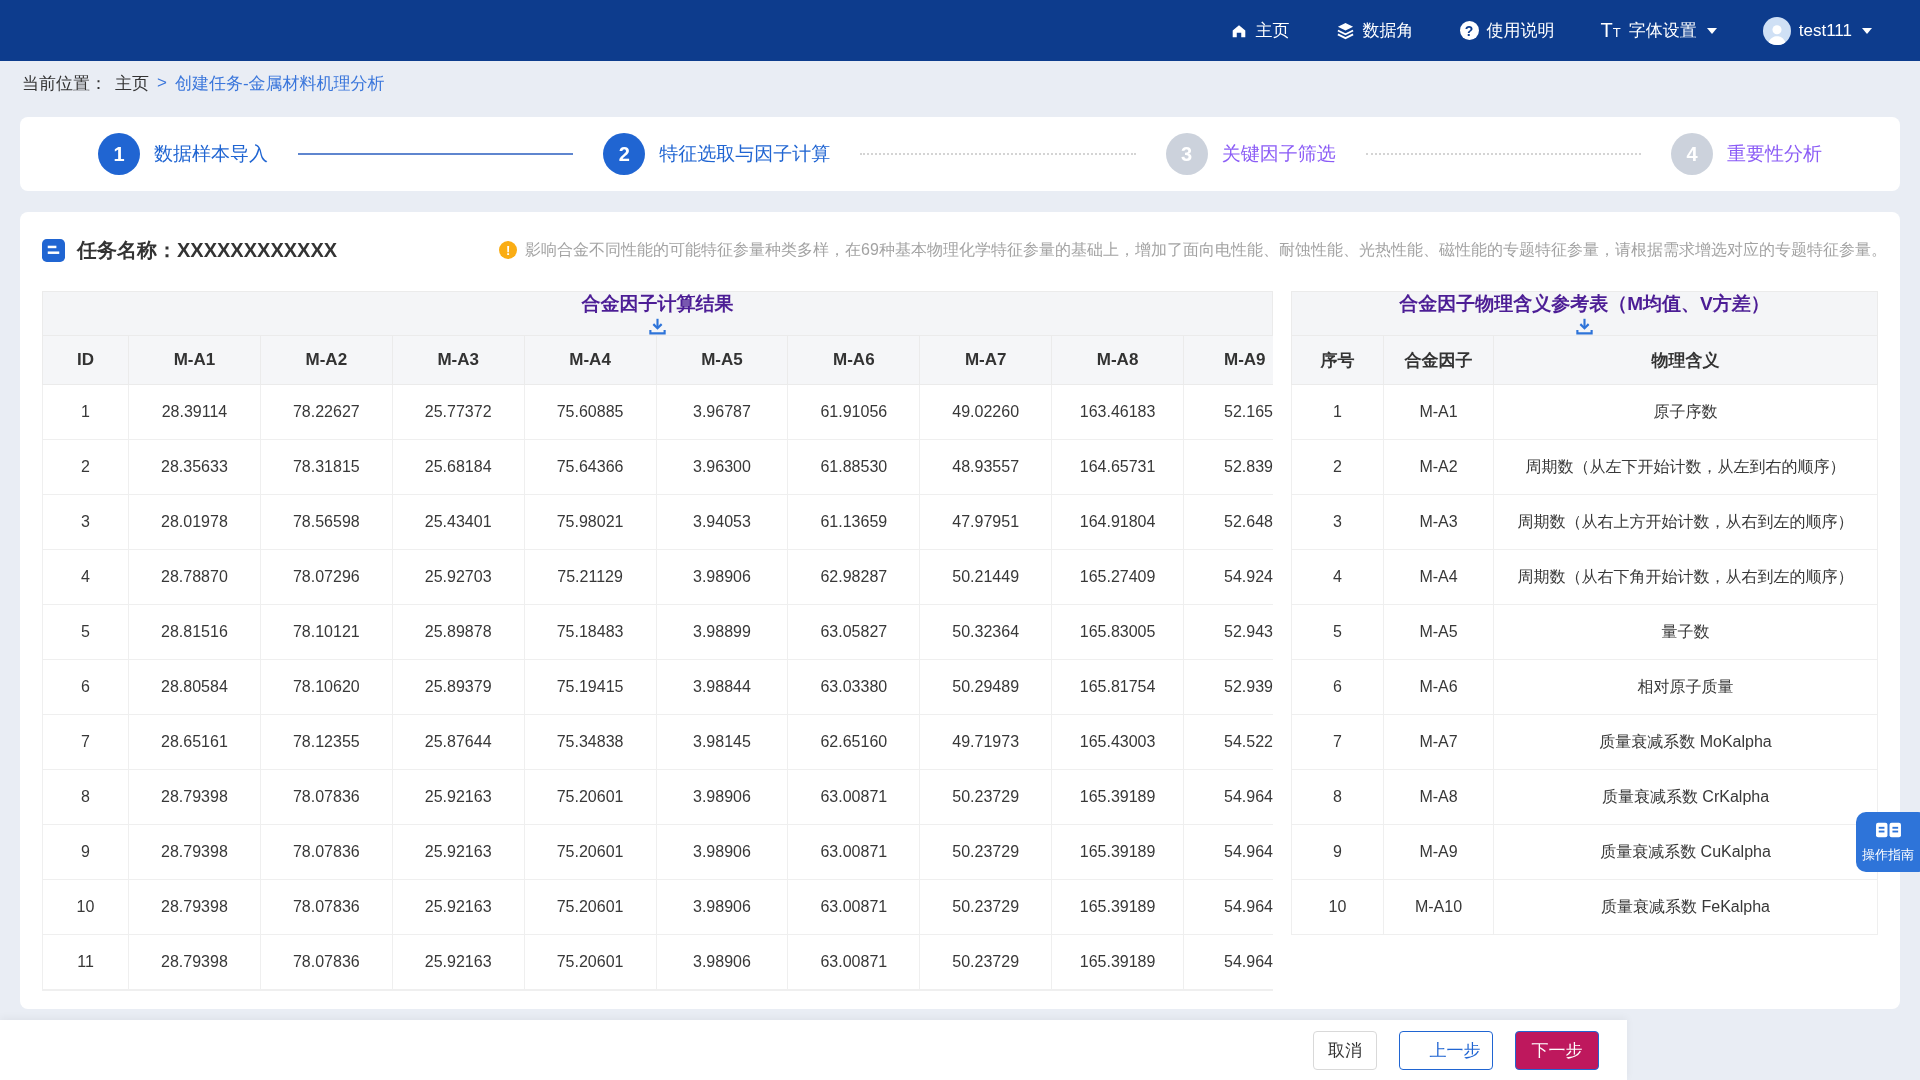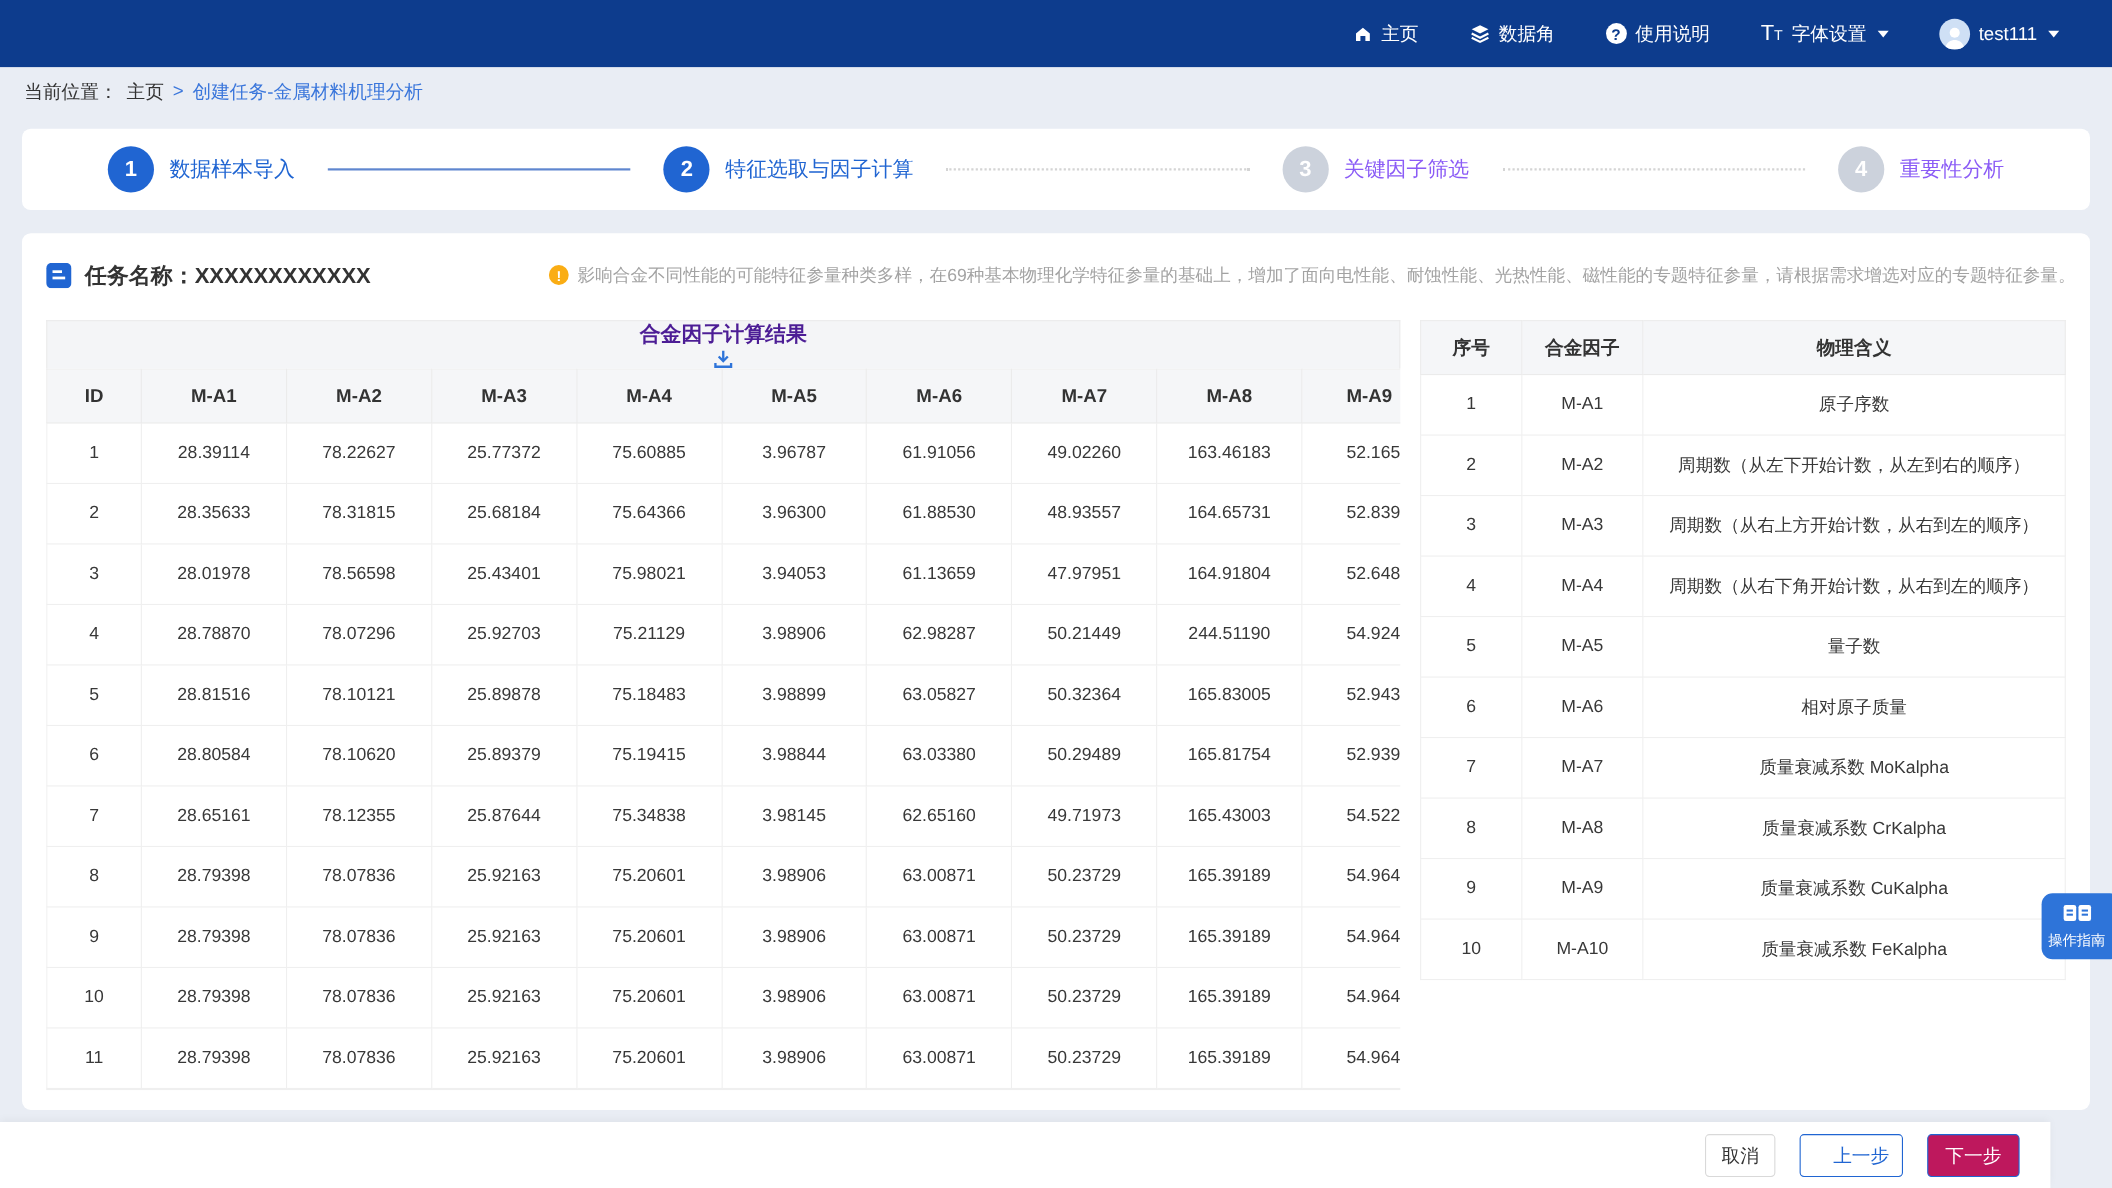--- a/index.html
+++ b/index.html
@@ -80,21 +80,21 @@
   
   .guide-btn {
     position:absolute; top:812px; right:-8px; width:72px; height:60px;
     background:#2e74d9; border-radius:10px; color:#fff; cursor:pointer;
     display:flex; flex-direction:column; align-items:center; justify-content:center; gap:4px;
     padding-right:8px; z-index:5;
   }
   .guide-btn span { font-size:13px; }
   
   .footer {
-    position:absolute; left:0; bottom:0; width:1864px; height:60px; background:#fff;
+    position:absolute; left:0; bottom:0; width:1627px; height:60px; background:#fff;
     display:flex; align-items:center; justify-content:flex-end; gap:22px; padding-right:28px;
     box-shadow:0 -2px 8px rgba(0,0,0,0.05);
   }
   .btn { height:39px; border-radius:4px; font-size:17px; cursor:pointer;
     font-family:inherit; display:flex; align-items:center; justify-content:center; }
   .btn-cancel { width:64px; background:#fff; border:1px solid #d9d9d9; color:#333; }
   .btn-prev   { width:94px; background:#fff; border:1px solid #2065d2; color:#2065d2;padding-left:18px; }
   .btn-next   { width:84px; background:#be185d; border:1px solid #2065d2; color:#fff; }
 </style>
 </head>
@@ -256,21 +256,21 @@
               </tr>
               <tr>
                 <td>4</td>
                 <td>28.78870</td>
                 <td>78.07296</td>
                 <td>25.92703</td>
                 <td>75.21129</td>
                 <td>3.98906</td>
                 <td>62.98287</td>
                 <td>50.21449</td>
-                <td>244.51190</td>
+                <td>165.27409</td>
                 <td>54.924</td>
               </tr>
               <tr>
                 <td>5</td>
                 <td>28.81516</td>
                 <td>78.10121</td>
                 <td>25.89878</td>
                 <td>75.18483</td>
                 <td>3.98899</td>
                 <td>63.05827</td>
@@ -349,20 +349,30 @@
                 <td>50.23729</td>
                 <td>165.39189</td>
                 <td>54.964</td>
               </tr>
             </tbody>
         </table>
       </div>
     </div>
 
     <div class="tbl-right">
+      <div class="tbl-title">
+        <span>合金因子物理含义参考表（M均值、V方差）</span>
+        <span class="dl-icon">
+          <svg width="19" height="19" viewBox="0 0 16 16">
+            <path d="M8 1.5 V9" stroke="#2e74d9" stroke-width="1.8" fill="none"></path>
+            <path d="M4.5 6 L8 9.5 L11.5 6" stroke="#2e74d9" stroke-width="1.8" fill="none"></path>
+            <path d="M2 11 V13.8 H14 V11" stroke="#2e74d9" stroke-width="1.8" fill="none"></path>
+          </svg>
+        </span>
+      </div>
       <table class="ref-table">
         <thead>
             <tr>
               <th>序号</th>
               <th>合金因子</th>
               <th>物理含义</th>
             </tr>
           </thead>
         <tbody>
             <tr>

